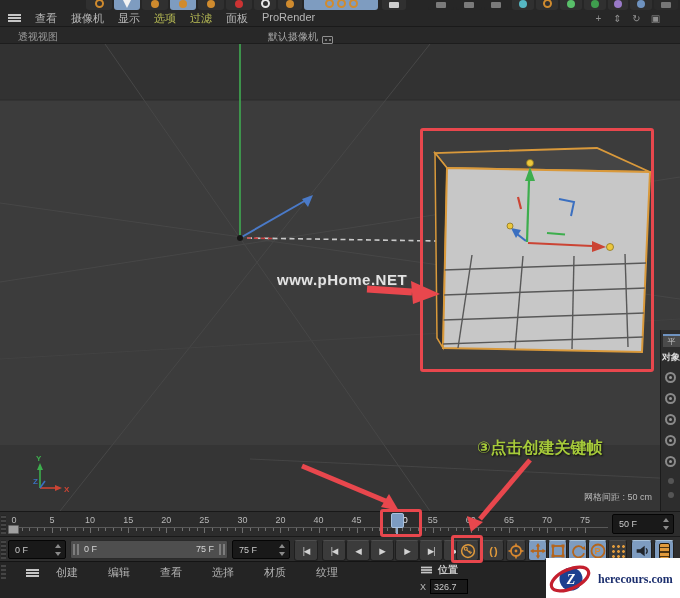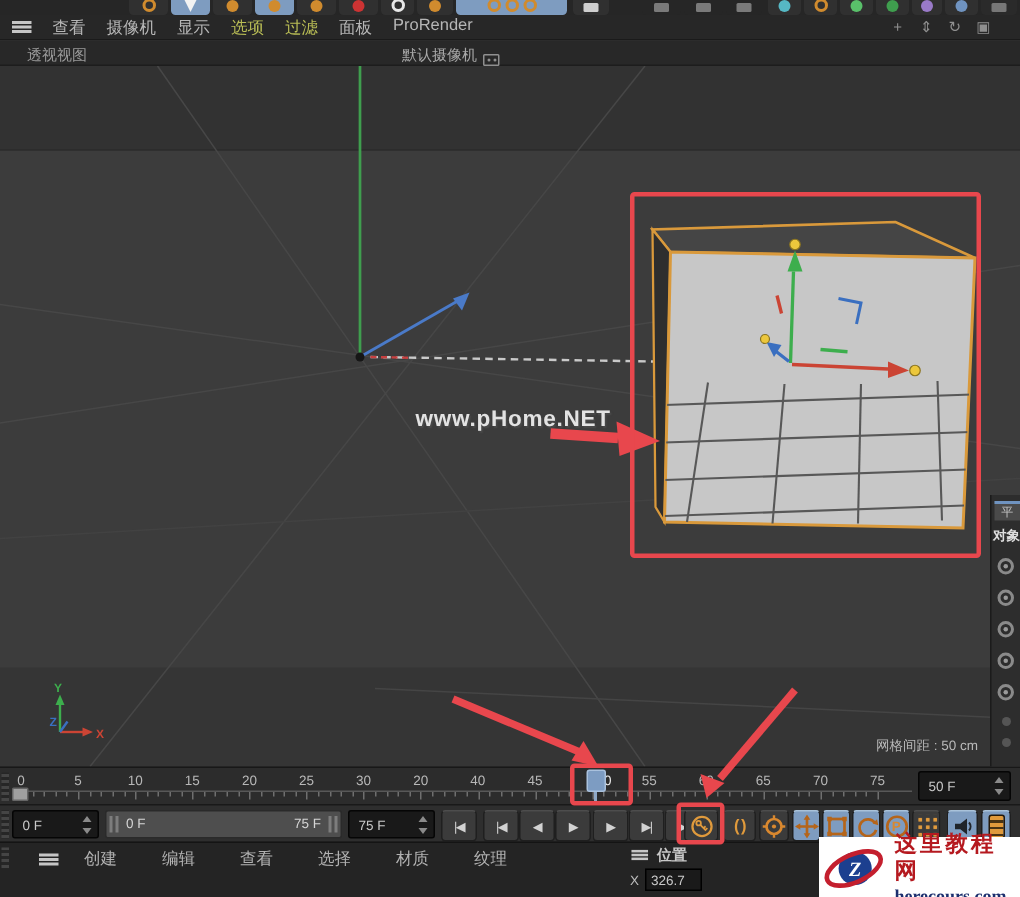--- a/index.html
+++ b/index.html
@@ -255,20 +255,21 @@
 
   <div id="vp-header">
     <span id="vp-view-label">透视视图</span>
     <span id="vp-cam">
       <span>默认摄像机</span>
       <span class="cam-icon"></span>
     </span>
   </div>
 
   <div id="watermark">www.pHome.NET</div>
+  <div class="green-note" style="left:477px;top:411px">③点击创建关键帧</div>
   <div id="grid-spacing">网格间距 : 50 cm</div>
 </div>
 
 <div id="right-panel">
   <div id="rp-tab">平</div>
   <div id="rp-header">对象</div>
   <div id="rp-dots">
       <div class="rp-dot" style="top: 42px;"></div>
       <div class="rp-dot" style="top: 63px;"></div>
       <div class="rp-dot" style="top: 84px;"></div>
@@ -522,21 +523,20 @@
       <span id="coord-x-value">326.7</span>
     </div>
   </div>
   <div id="logo">
     <svg width="46" height="38" viewBox="0 0 46 38">
       <circle cx="23" cy="19" r="11.5" fill="#1c3f8f"></circle>
       <text x="23" y="24" text-anchor="middle" font-size="14" font-style="italic" font-weight="bold" fill="#ffffff" font-family="Liberation Serif, DejaVu Serif, serif">Z</text>
       <ellipse cx="22" cy="19" rx="20" ry="9.5" fill="none" stroke="#c41f2e" stroke-width="3.2" transform="rotate(-24 22 19)"></ellipse>
     </svg>
     <div id="logo-text">
-      <div id="logo-title">这里教程网</div>
       <div id="logo-domain">herecours.com</div>
     </div>
   </div>
 </div>
 
 <div class="redbox" style="left:420px;top:128px;width:234px;height:244px"></div>
 <div class="redbox" style="left:380px;top:509px;width:42px;height:28px"></div>
 <div class="redbox" style="left:451px;top:535px;width:32px;height:28px"></div>
 
 <svg id="overlay">

